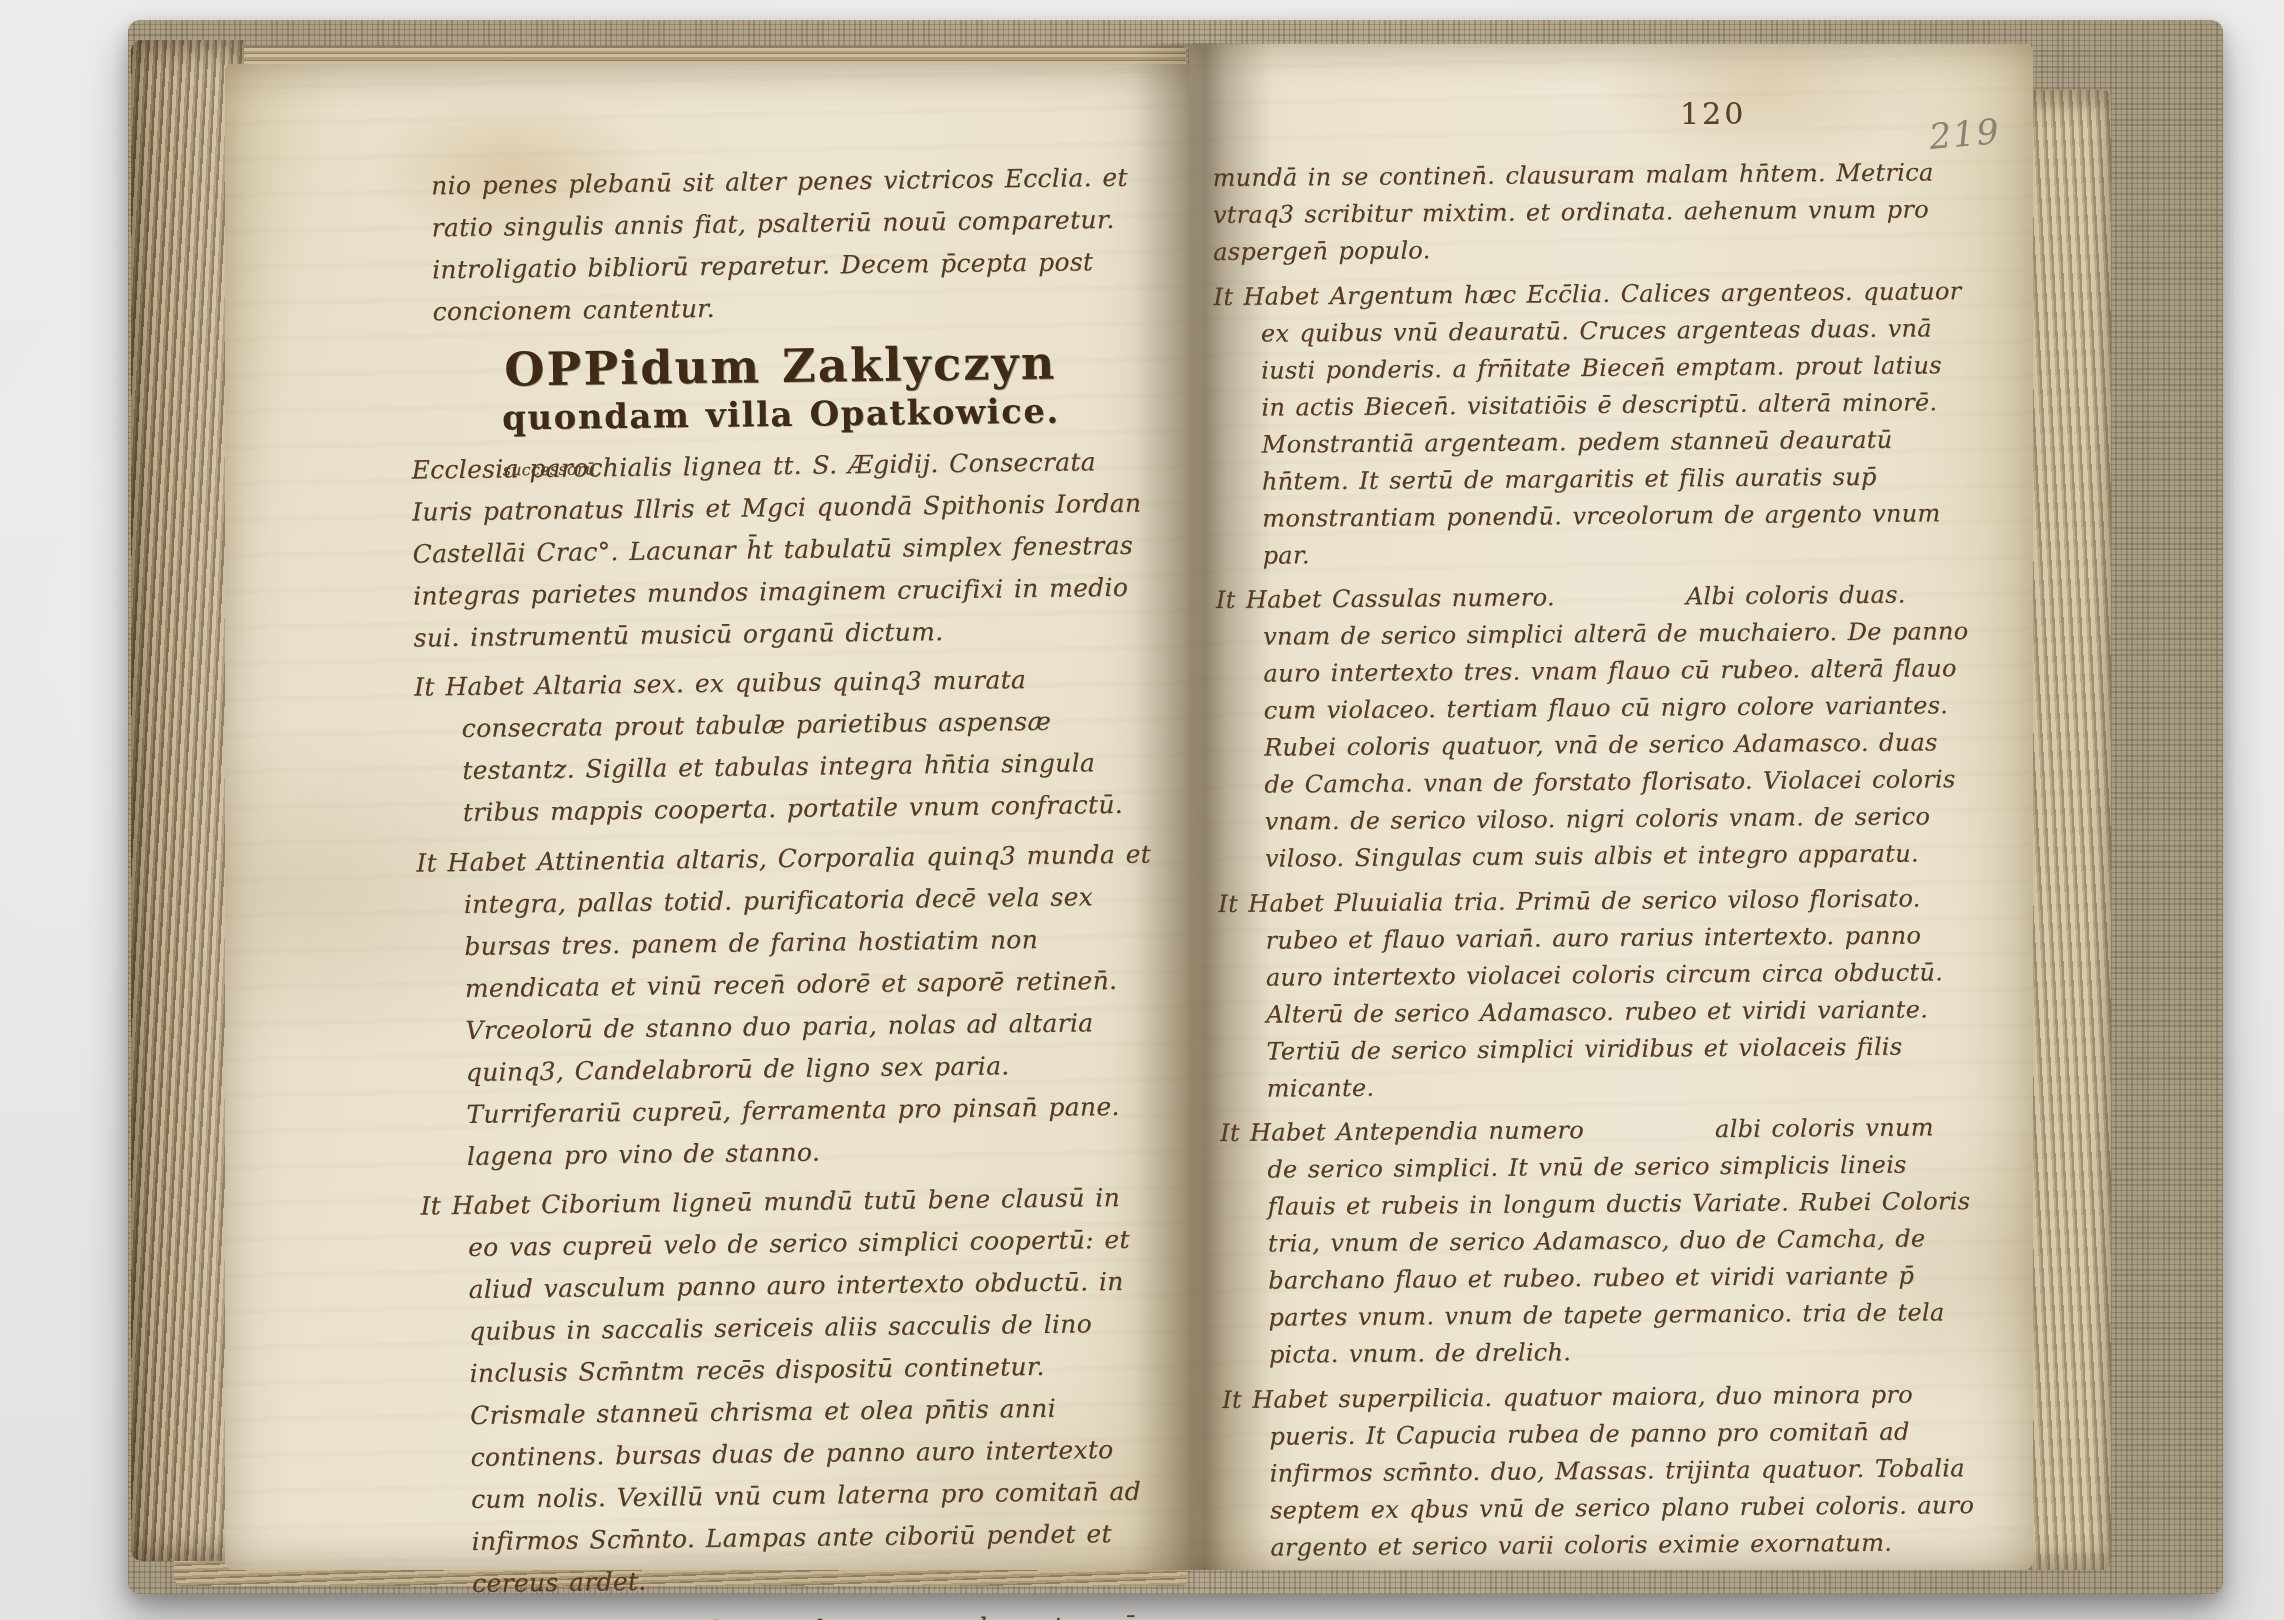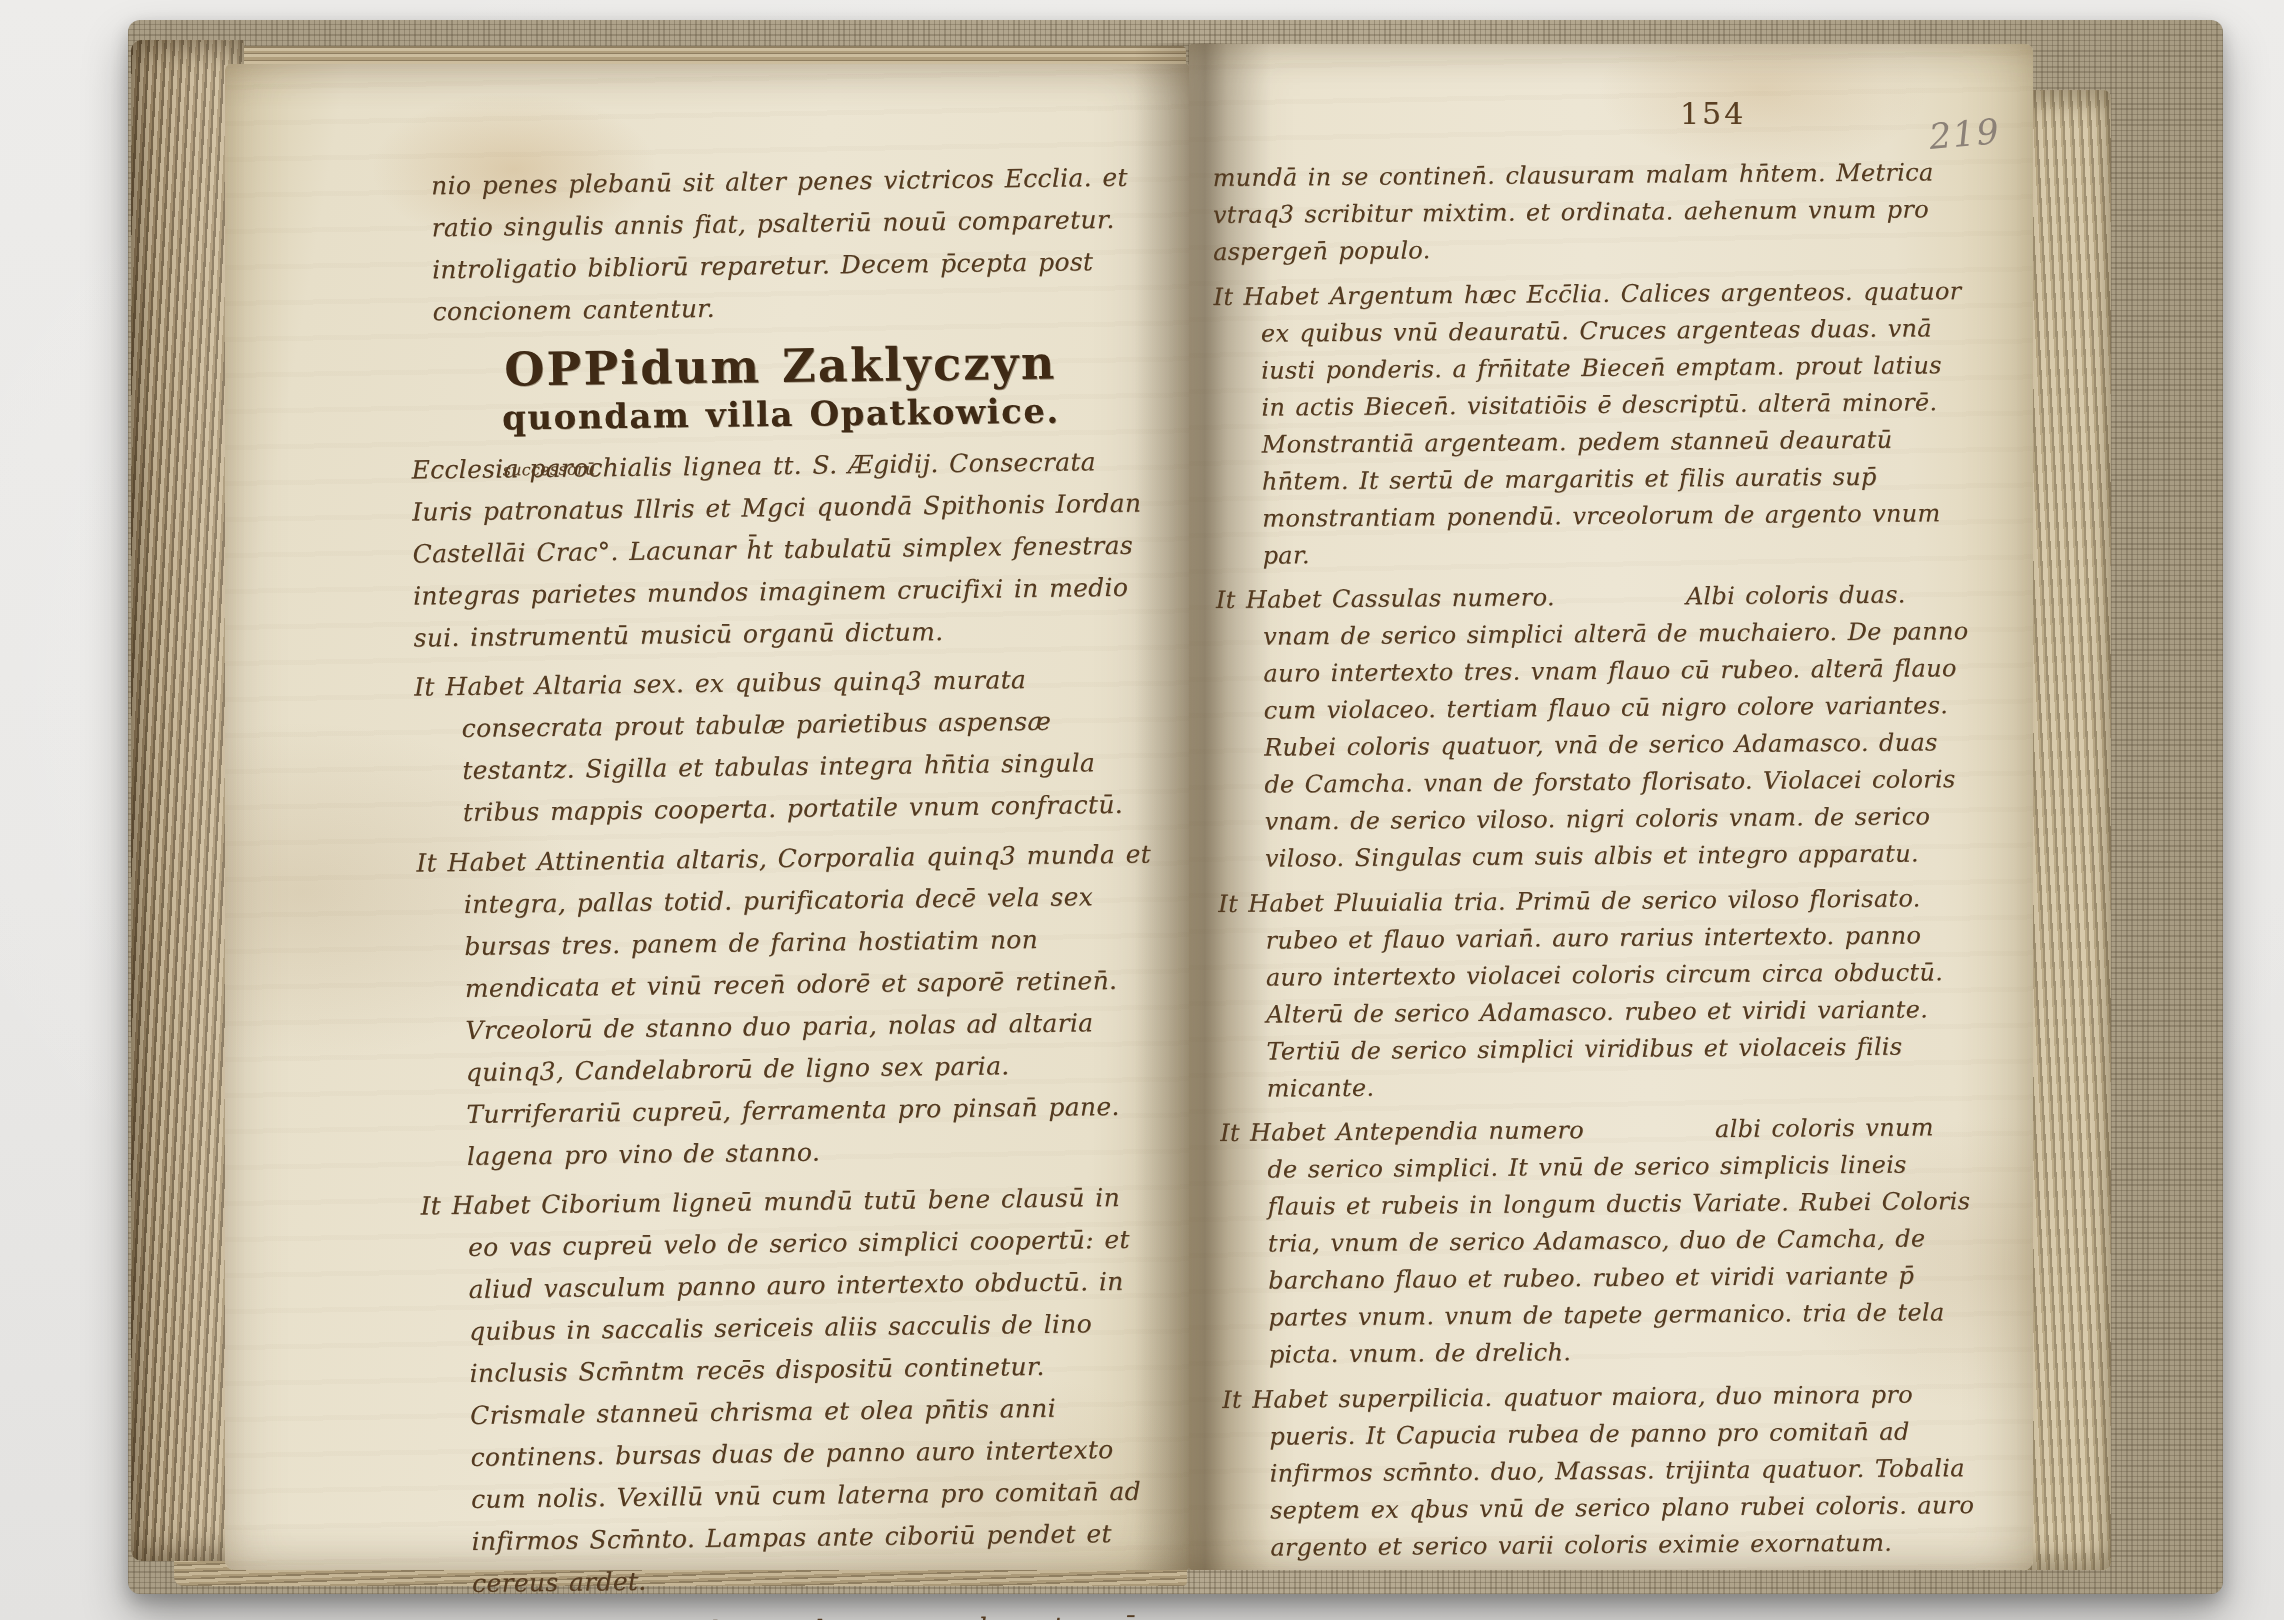--- a/index.html
+++ b/index.html
@@ -144,21 +144,21 @@
       <div class="h2">quondam villa Opatkowice.</div>
     </div>
     <span class="interlinear">successorū</span>
     <p>Ecclesia parochialis lignea tt. S. Ægidij. Consecrata Iuris patronatus Illris et Mgci quondā Spithonis Iordan Castellāi Crac°. Lacunar h̄t tabulatū simplex fenestras integras parietes mundos imaginem crucifixi in medio sui. instrumentū musicū organū dictum.</p>
     <p class="hang">It Habet Altaria sex. ex quibus quinq3 murata consecrata prout tabulæ parietibus aspensæ testantz. Sigilla et tabulas integra hn̄tia singula tribus mappis cooperta. portatile vnum confractū.</p>
     <p class="hang">It Habet Attinentia altaris, Corporalia quinq3 munda et integra, pallas totid. purificatoria decē vela sex bursas tres. panem de farina hostiatim non mendicata et vinū recen̄ odorē et saporē retinen̄. Vrceolorū de stanno duo paria, nolas ad altaria quinq3, Candelabrorū de ligno sex paria. Turriferariū cupreū, ferramenta pro pinsan̄ pane. lagena pro vino de stanno.</p>
     <p class="hang">It Habet Ciborium ligneū mundū tutū bene clausū in eo vas cupreū velo de serico simplici coopertū: et aliud vasculum panno auro intertexto obductū. in quibus in saccalis sericeis aliis sacculis de lino inclusis Scm̄ntm recēs dispositū continetur. Crismale stanneū chrisma et olea pn̄tis anni continens. bursas duas de panno auro intertexto cum nolis. Vexillū vnū cum laterna pro comitan̄ ad infirmos Scm̄nto. Lampas ante ciboriū pendet et cereus ardet.</p>
     <p class="hang">It Habet Fontem lapideum aehenum mundum et aquā</p>
   </div>
 
-  <div class="hand folio-ink">154</div>
+  <div class="hand folio-ink">120</div>
   <div class="hand folio-pencil">219</div>
 
   <div class="hand text-right">
     <p>mundā in se continen̄. clausuram malam hn̄tem. Metrica vtraq3 scribitur mixtim. et ordinata. aehenum vnum pro aspergen̄ populo.</p>
     <p class="hang">It Habet Argentum hæc Ecc̄lia. Calices argenteos. quatuor ex quibus vnū deauratū. Cruces argenteas duas. vnā iusti ponderis. a frn̄itate Biecen̄ emptam. prout latius in actis Biecen̄. visitatiōis ē descriptū. alterā minorē. Monstrantiā argenteam. pedem stanneū deauratū hn̄tem. It sertū de margaritis et filis auratis sup̄ monstrantiam ponendū. vrceolorum de argento vnum par.</p>
     <p class="hang">
       <span>It Habet Cassulas numero.</span><span class="numero-gap"></span><span>Albi coloris duas. vnam de serico simplici alterā de muchaiero. De panno auro intertexto tres. vnam flauo cū rubeo. alterā flauo cum violaceo. tertiam flauo cū nigro colore variantes. Rubei coloris quatuor, vnā de serico Adamasco. duas de Camcha. vnan de forstato florisato. Violacei coloris vnam. de serico viloso. nigri coloris vnam. de serico viloso. Singulas cum suis albis et integro apparatu.</span>
     </p>
     <p class="hang">It Habet Pluuialia tria. Primū de serico viloso florisato. rubeo et flauo varian̄. auro rarius intertexto. panno auro intertexto violacei coloris circum circa obductū. Alterū de serico Adamasco. rubeo et viridi variante. Tertiū de serico simplici viridibus et violaceis filis micante.</p>
     <p class="hang">

